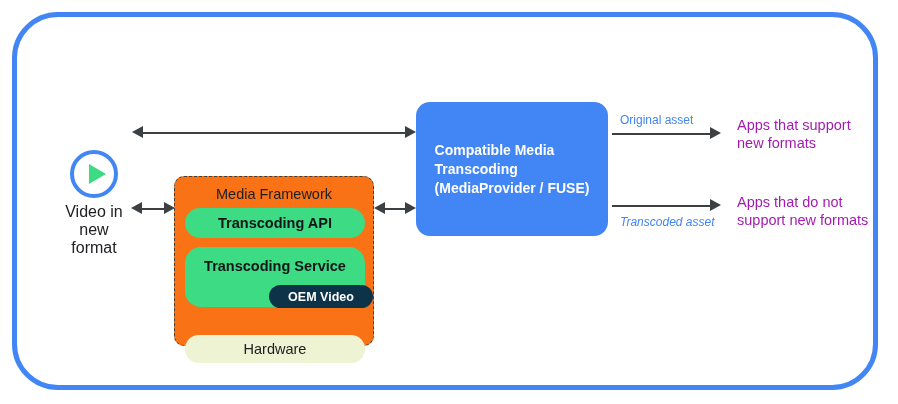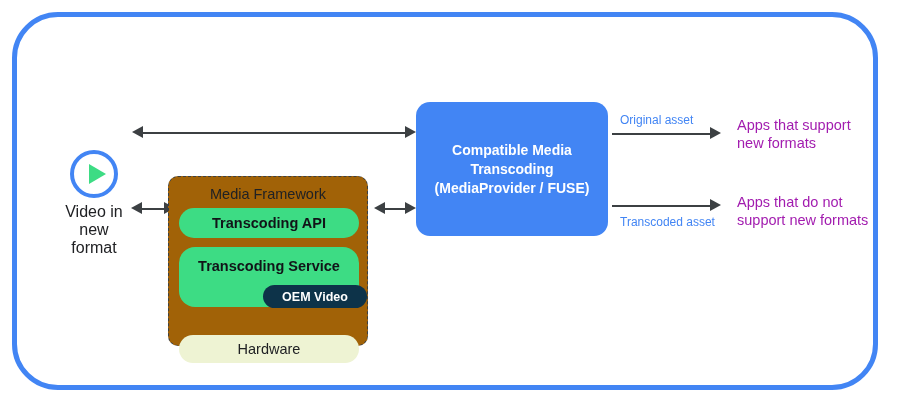--- a/index.html
+++ b/index.html
@@ -67,28 +67,28 @@
     text-align: center;
     font-size: 16px;
     line-height: 18px;
     color: #202124;
     white-space: pre-line;
   }
 
   
   #media-framework {
     position: absolute;
-    left: 168px;
+    left: 174px;
     top: 176px;
     width: 200px;
     height: 170px;
     box-sizing: border-box;
     border: 1.6px dashed #3c4043;
     border-radius: 10px;
-    background: #a16207;
+    background: #f97316;
   }
   #mf-title {
     position: absolute;
     left: 0;
     top: 9px;
     width: 100%;
     text-align: center;
     font-size: 14.5px;
     color: #202124;
   }
@@ -158,21 +158,21 @@
     box-sizing: border-box;
     display: flex;
     align-items: center;
     justify-content: center;
     border-radius: 14px;
     background: #4285f4;
     color: #ffffff;
     font-size: 14px;
     font-weight: bold;
     line-height: 19px;
-    text-align: center;
+    text-align: left;
     white-space: pre-line;
   }
 
   
   .arrow-line {
     position: absolute;
     height: 2px;
     background: #3c4043;
   }
   .arrow-head {
@@ -209,21 +209,21 @@
   #arrow-tran-head { left: 710px; top: 199px; }
 
   
   .asset-label {
     position: absolute;
     font-size: 12px;
     color: #4285f4;
     white-space: nowrap;
   }
   #label-original   { left: 620px; top: 113px; }
-  #label-transcoded { left: 620px; top: 215px; }
+  #label-transcoded { left: 620px; top: 215px; font-style: italic; }
 
   .apps-text {
     position: absolute;
     font-size: 14.5px;
     line-height: 18px;
     color: #a21caf;
     white-space: pre-line;
   }
   #apps-support     { left: 737px; top: 116px; }
   #apps-not-support { left: 737px; top: 193px; }

